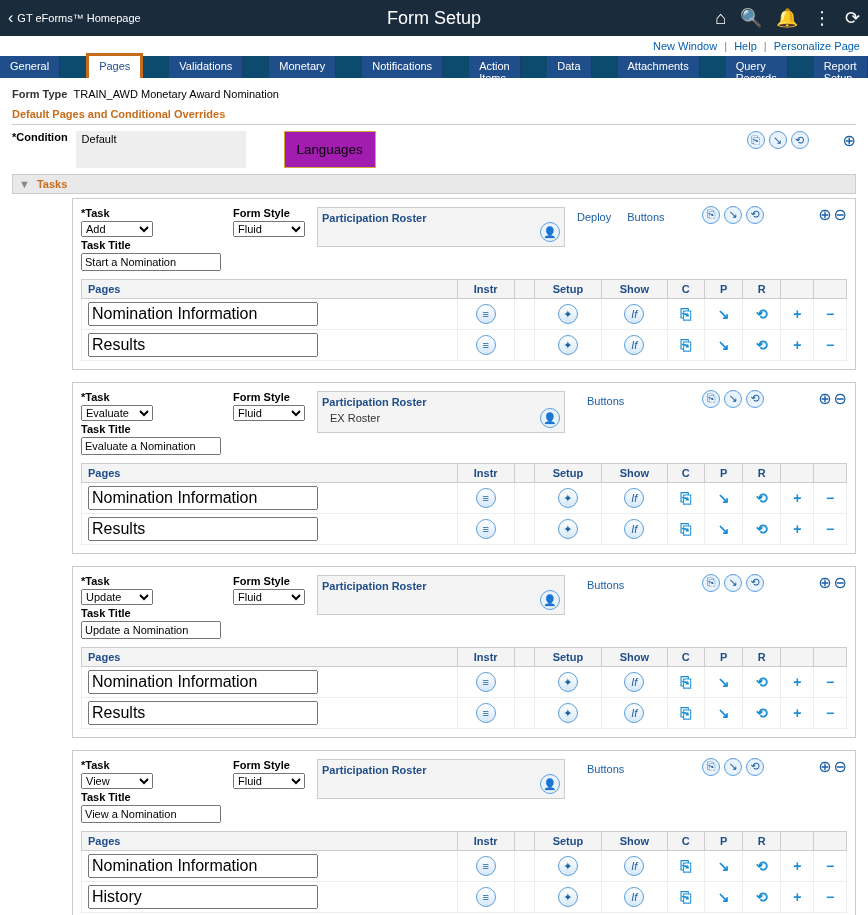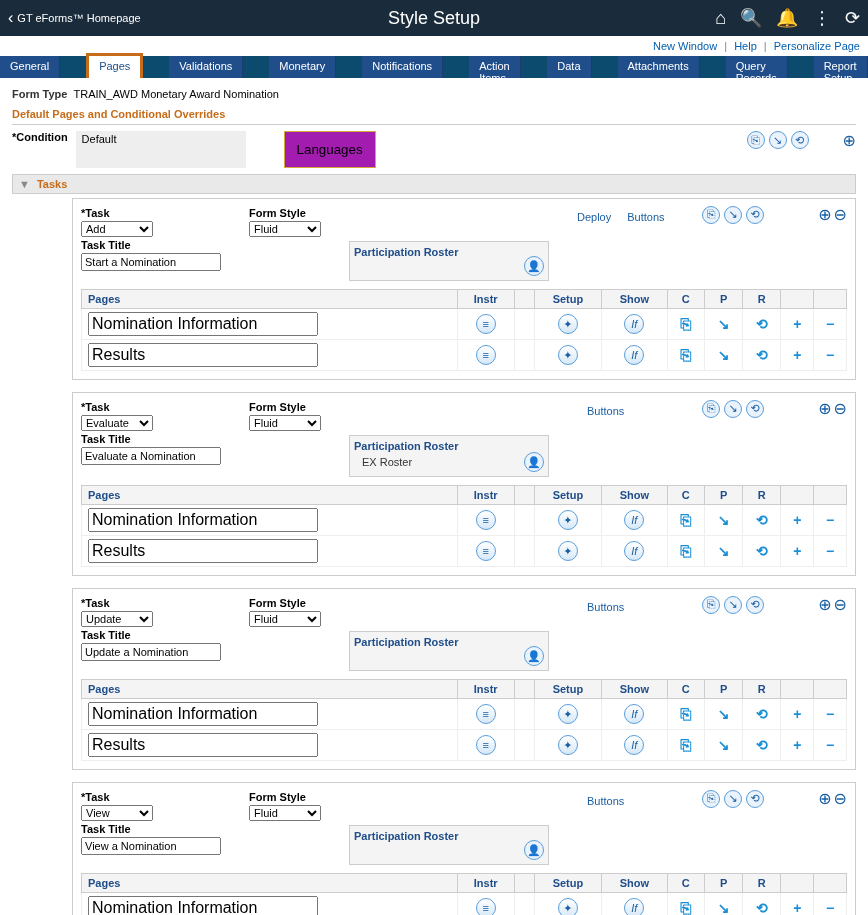--- a/index.html
+++ b/index.html
@@ -25,26 +25,26 @@
 .cond-val { background: #eee; padding: 2px 6px; width: 170px; }
 .lang-btn { background: #a21caf; border: 1px solid #d4a938; padding: 10px 12px; cursor: pointer; margin-left: 30px; }
 .icon-row { margin-left: auto; display: flex; gap: 4px; }
 .rnd { width: 18px; height: 18px; border-radius: 50%; border: 1px solid #5a9edb; display: inline-flex; align-items: center; justify-content: center; font-size: 11px; color: #1a5fa3; cursor: pointer; background: #eaf2fb; }
 .plus-circle { font-size: 16px; color: #1a5fa3; cursor: pointer; }
 .tasks-bar { background: #e9e9e9; border: 1px solid #ccc; padding: 3px 6px; color: #c76c1a; font-weight: bold; }
 .tasks-bar .tri { color: #888; margin-right: 4px; }
 .task-block { border: 1px solid #ccc; margin: 4px 0 12px 60px; padding: 8px; position: relative; }
 .task-header-icons { position: absolute; right: 8px; top: 6px; display: flex; gap: 4px; align-items: center; }
 .task-add-rem { display: flex; gap: 2px; margin-left: 50px; }
-.task-row { display: flex; gap: 28px; align-items: flex-start; }
+.task-row { display: flex; gap: 12px; align-items: flex-start; }
 .field-col { display: flex; flex-direction: column; gap: 2px; }
 .field-col label { font-weight: bold; font-size: 11px; }
 .field-col select { width: 72px; font-size: 11px; }
 .field-col input { width: 140px; font-size: 11px; padding: 1px 2px; }
-.part-roster { background: #f4f4f4; border: 1px solid #ccc; width: 200px; min-height: 40px; padding: 4px; position: relative; margin-top: 34px; }
+.part-roster { background: #f4f4f4; border: 1px solid #ccc; width: 248px; min-height: 40px; padding: 4px; position: relative; }
 .part-title { color: #204e8a; font-weight: bold; font-size: 11px; }
 .roster-item { padding: 4px 8px; font-size: 11px; color: #333; }
 .roster-icon { position: absolute; bottom: 4px; right: 4px; width: 20px; height: 20px; border-radius: 50%; border: 1px solid #5a9edb; background: #eaf2fb; display: flex; align-items: center; justify-content: center; color: #1a5fa3; font-size: 11px; cursor: pointer; }
 .deploy-buttons { display: flex; gap: 16px; align-items: flex-start; padding-top: 4px; }
 .deploy-buttons a { color: #1a5fa3; text-decoration: none; cursor: pointer; }
 .pages-tbl { width: 100%; border-collapse: collapse; margin-top: 8px; }
 .pages-tbl th { background: #f4f4f4; border: 1px solid #ccc; padding: 3px 6px; text-align: left; color: #204e8a; font-weight: bold; font-size: 11px; }
 .pages-tbl th.c { text-align: center; }
 .pages-tbl td { border: 1px solid #eee; padding: 3px 6px; text-align: center; }
 .pages-tbl td:first-child { text-align: left; }
@@ -54,21 +54,21 @@
 .buttons-only { color: #1a5fa3; cursor: pointer; margin-left: 10px; }
 </style>
 </head>
 <body>
 
 <div class="topbar">
   <div class="back-nav">
     <span class="chev">‹</span>
     <span>GT eForms™ Homepage</span>
   </div>
-  <div class="page-title">Style Setup</div>
+  <div class="page-title">Form Setup</div>
   <div class="top-icons">
     <span>⌂</span>
     <span>🔍</span>
     <span>🔔</span>
     <span>⋮</span>
     <span>⟳</span>
   </div>
 </div>
 
 <div class="util-links">

